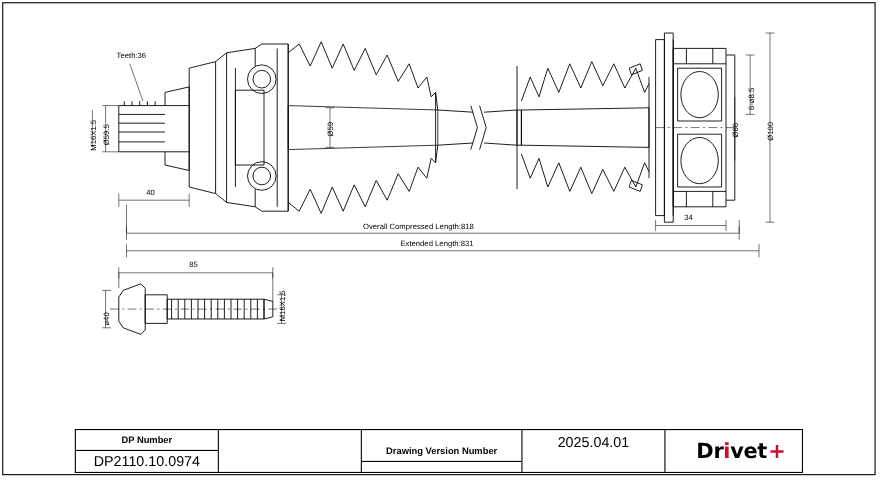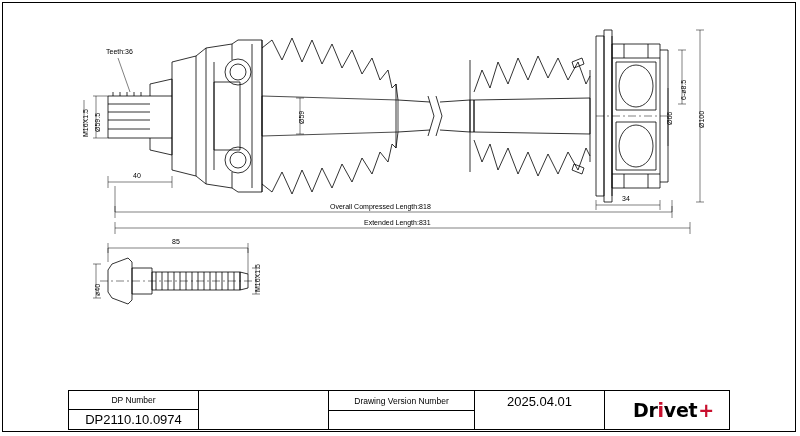--- a/index.html
+++ b/index.html
@@ -26,25 +26,25 @@
   }
   .tb-col{
     border-right:1px solid #000;box-sizing:border-box;
     display:flex;flex-direction:column;
   }
   .tb-col:last-child{border-right:none;}
   .tb-head,.tb-val{
     display:flex;align-items:center;justify-content:center;
     height:20px;box-sizing:border-box;font-size:8.5px;
   }
-  .tb-head{border-bottom:1px solid #000;font-weight:normal;}
+  .tb-head{border-bottom:1px solid #000;font-weight:bold;}
   .tb-val{font-size:13px;}
   .c1{width:130px;}
   .c2{width:130px;}
-  .c3{width:146px;}
+  .c3{width:146px;justify-content:center;}
   .c4{width:130px;}
   .c5{width:124px;border-right:none;display:flex;align-items:center;justify-content:center;}
   .logo{
     font-size:19px;font-weight:bold;letter-spacing:-0.3px;
     display:flex;align-items:center;justify-content:center;height:100%;
     font-family:"DejaVu Sans", sans-serif;
     margin-left:13px;
   }
   .logo .i{color:#c8102e;}
   .logo .plus{color:#c8102e;font-size:19px;margin-left:1px;}

